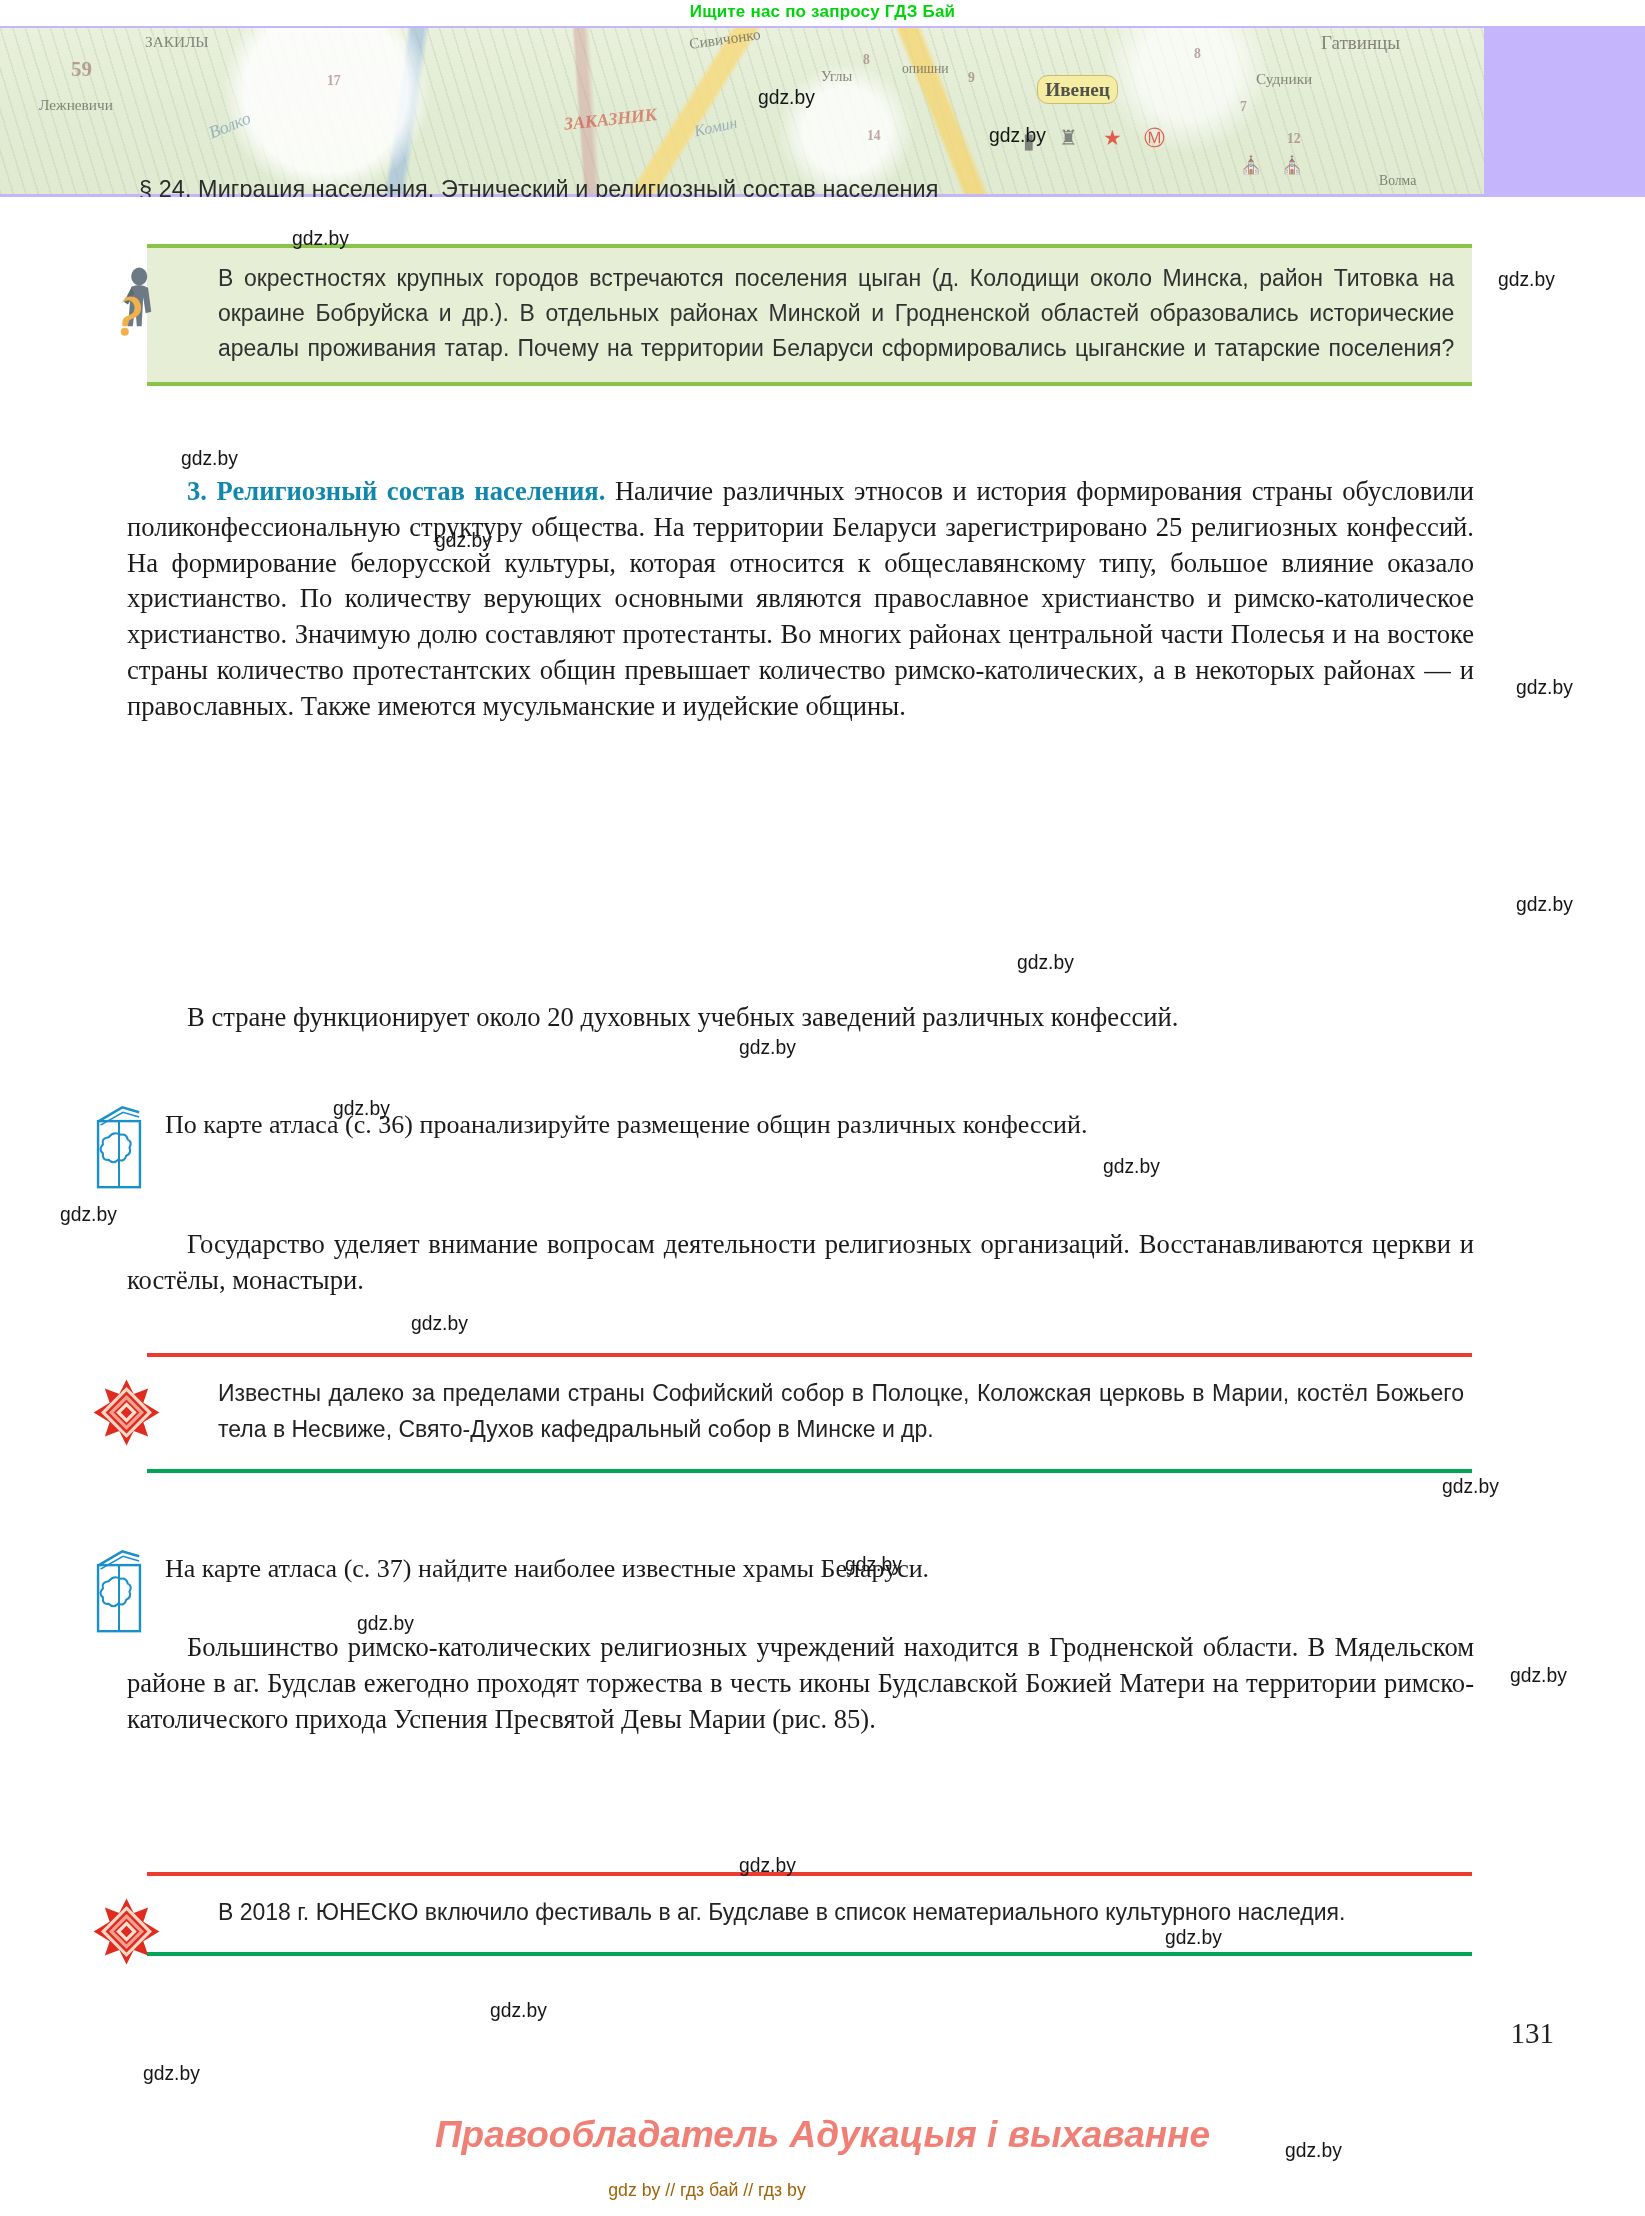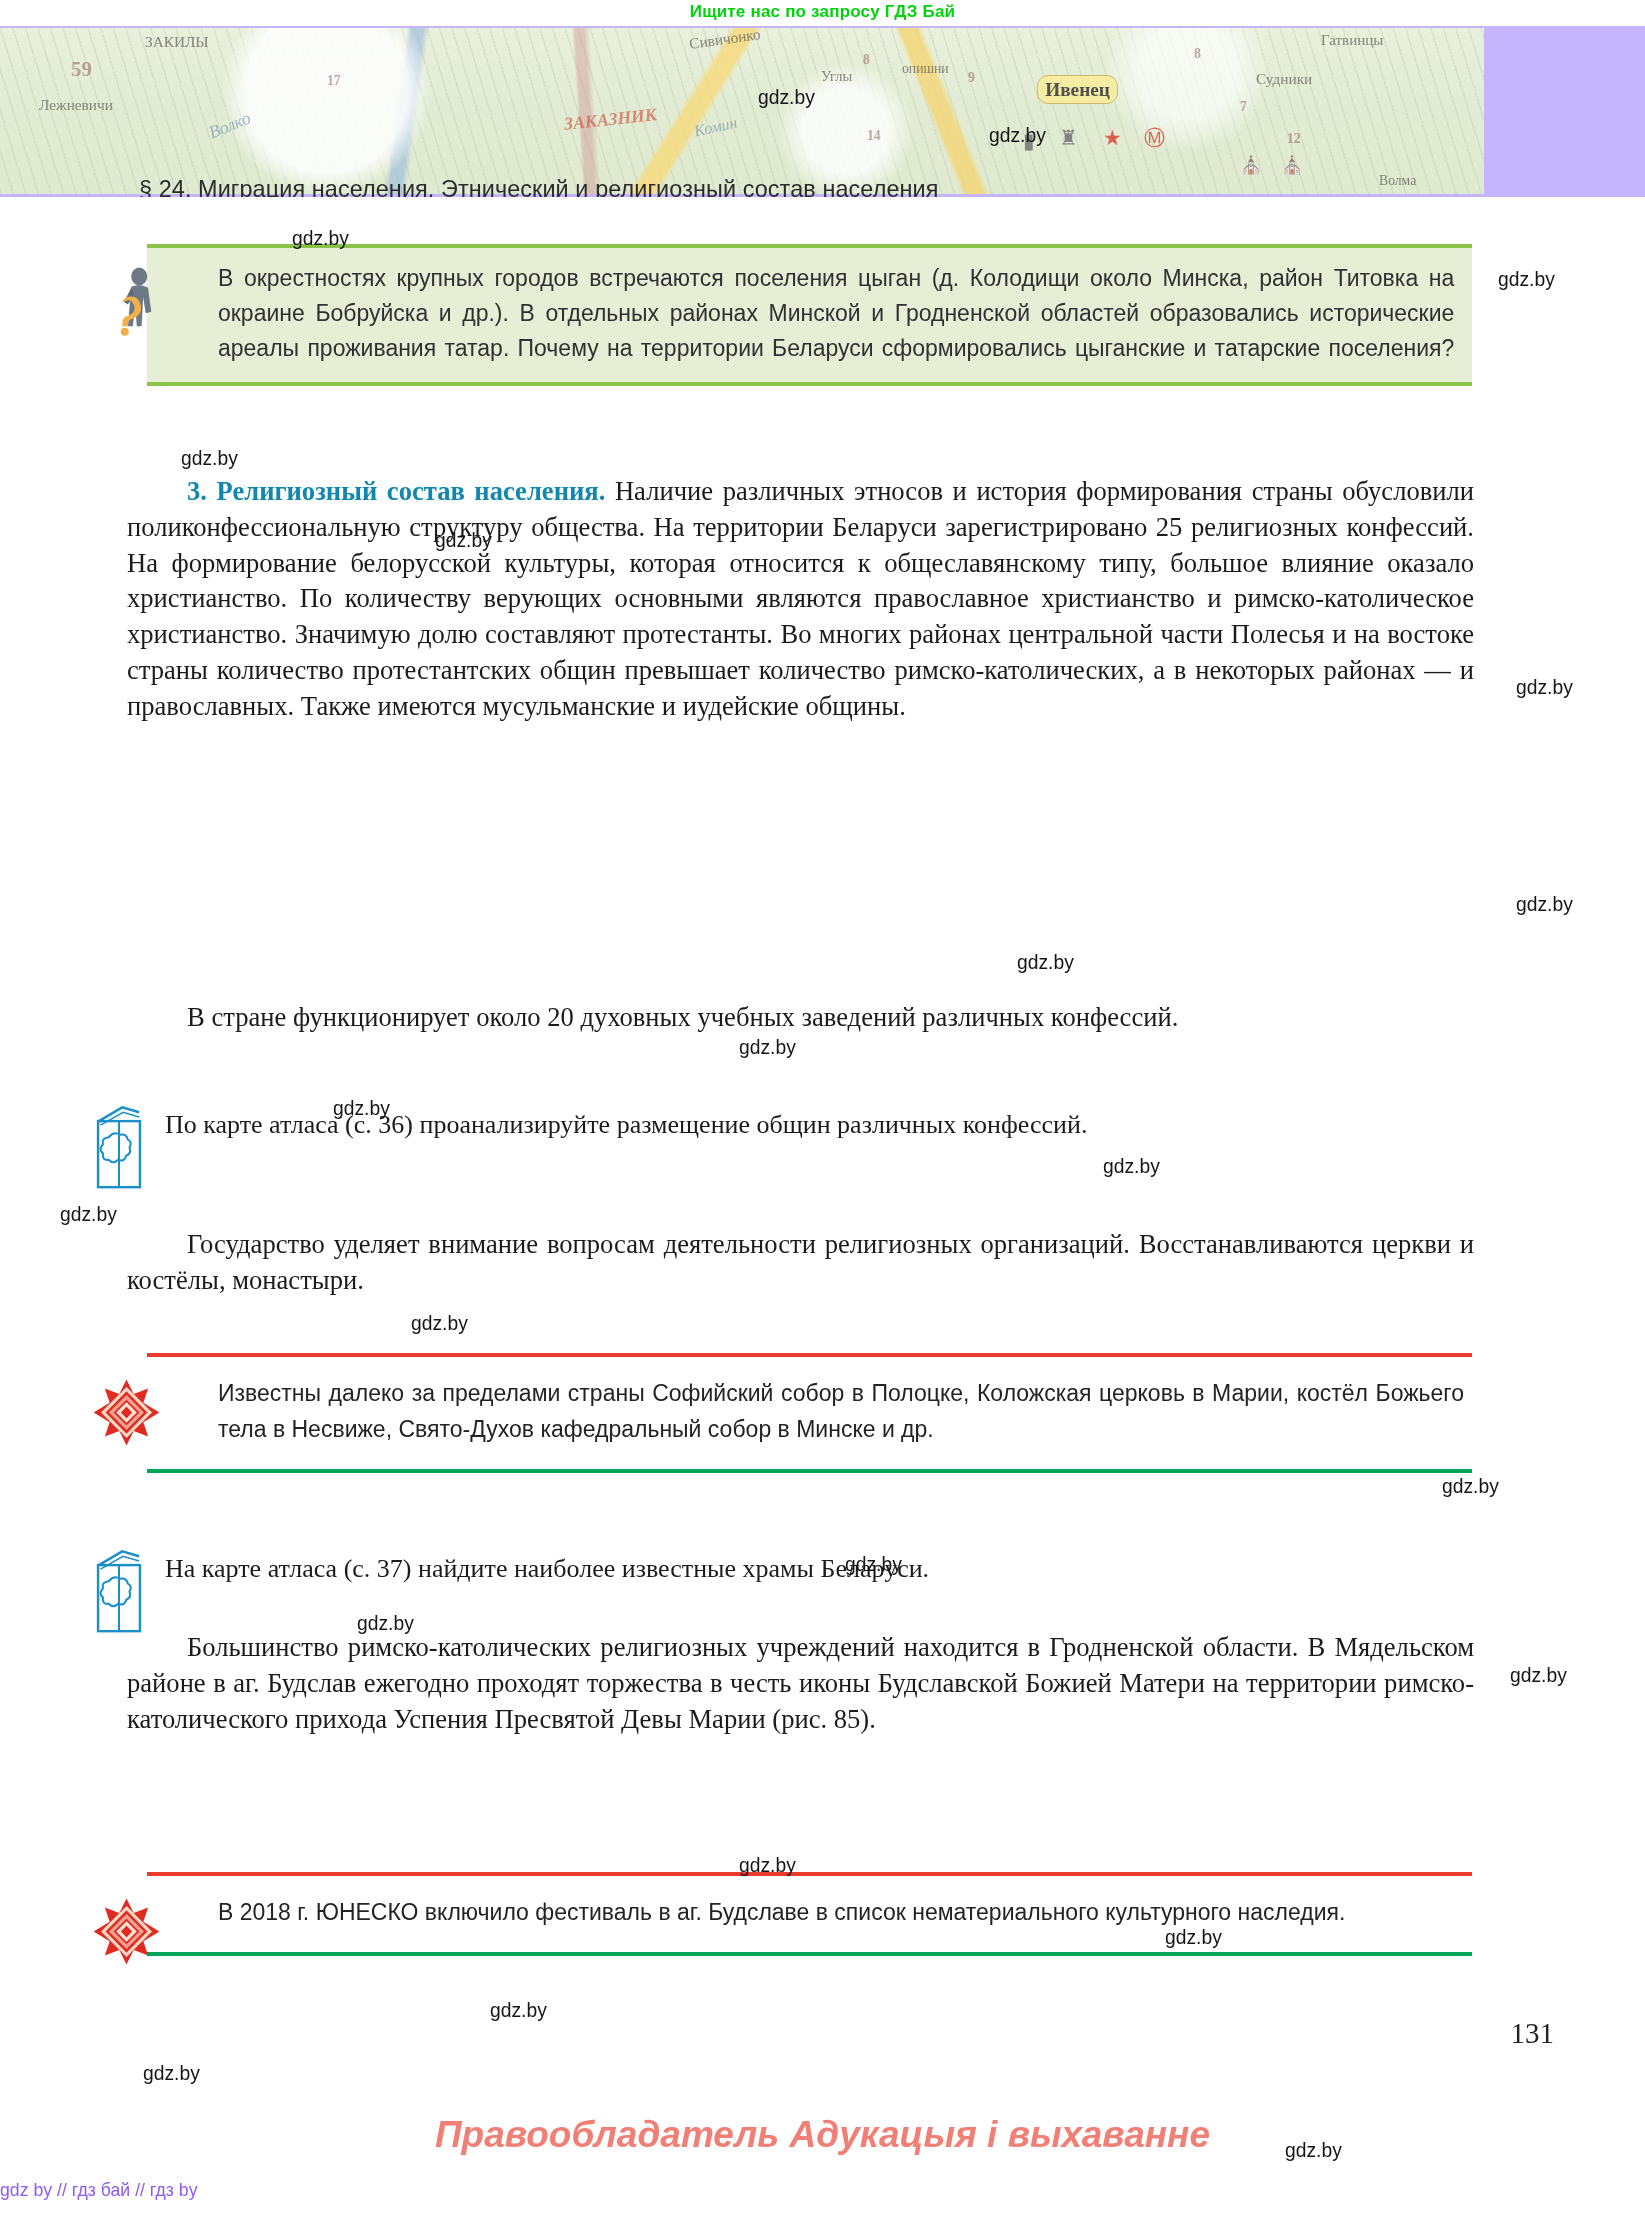--- a/index.html
+++ b/index.html
@@ -228,24 +228,24 @@
     font-style: italic;
     font-weight: 700;
     font-size: 37px;
     color: #f08076;
     white-space: nowrap;
   }
   .footer-links {
     position: absolute;
     left: 0; top: 2180px;
     width: 1414px;
-    text-align: left;
+    text-align: center;
     font-family: "Liberation Sans", sans-serif;
     font-size: 17.7px;
-    color: #8b5cf6;
+    color: #a16207;
     white-space: nowrap;
   }
 
   
   .wm {
     position: absolute;
     font-family: "Liberation Sans", sans-serif;
     font-size: 19.3px;
     color: #161616;
     white-space: nowrap;
@@ -256,21 +256,21 @@
 </head>
 <body>
 
 <div class="promo-banner">Ищите нас по запросу ГДЗ Бай</div>
 
 <div class="header-band">
   <div class="header-map">
     <span class="map-town" style="left:145px; top:4.8px; font-size:15.3px;">ЗАКИЛЫ</span>
     <span class="map-town" style="left:689px; top:1.6px; font-size:15.3px; transform:rotate(-8deg);">Сивичонко</span>
     <span class="map-town" style="left:902px; top:1px; font-size:13.7px;margin-top:32px;">опишни</span>
-    <span class="map-town" style="left:1321px; top:3.2px; font-size:15px;">Гатвинцы</span>
+    <span class="map-town" style="left:1321px; top:3.2px; font-size:19px;">Гатвинцы</span>
     <span class="map-town" style="left:1256px; top:42px; font-size:15.3px;">Судники</span>
     <span class="map-town" style="left:39px; top:68px; font-size:15.3px;">Лежневичи</span>
     <span class="map-town" style="left:208px; top:87px; font-size:17.7px; transform:rotate(-22deg); font-style:italic; color:#7e9bb0;">Волко</span>
     <span class="map-red" style="left:564px; top:81px; font-size:17.7px; transform:rotate(-6deg);">ЗАКАЗНИК</span>
     <span class="map-town" style="left:694px; top:90px; font-size:16px; transform:rotate(-12deg); color:#7e9bb0; font-style:italic;">Комин</span>
     <span class="map-town" style="left:821px; top:40px; font-size:14.5px;">Углы</span>
     <span class="map-town box" style="left:1037px; top:47px; font-size:19.3px;">Ивенец</span>
     <span class="map-town" style="left:1379px; top:145px; font-size:13.7px;">Волма</span>
 
     <span class="map-num" style="left:71px; top:29px; font-size:21px;">59</span>

